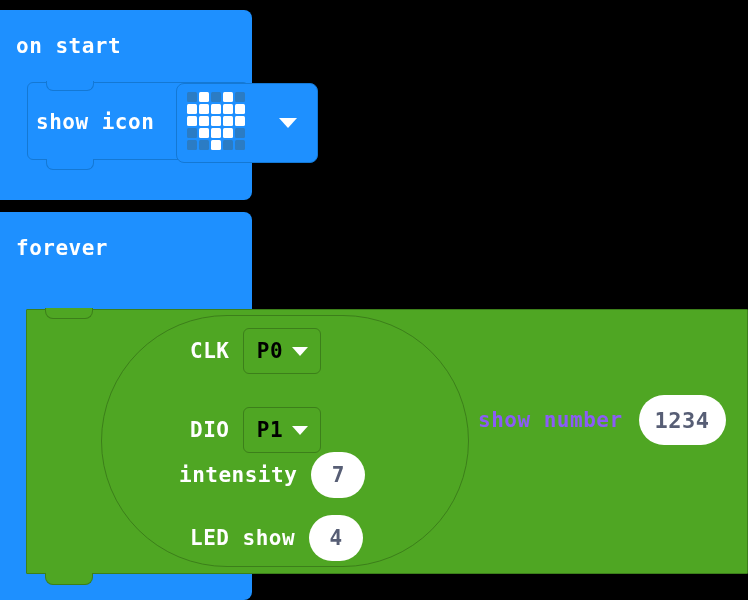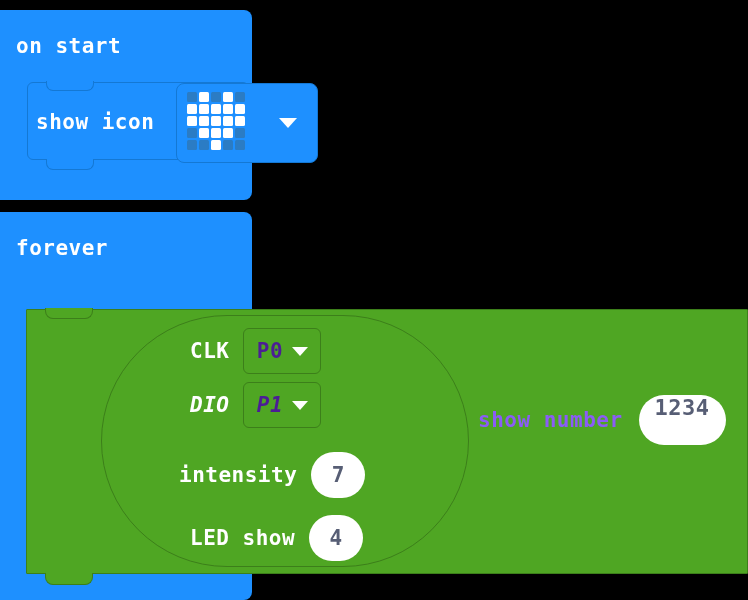--- a/index.html
+++ b/index.html
@@ -242,21 +242,21 @@
     border: 1.5px solid #3C7F1A;
     border-radius: 6px;
     box-sizing: border-box;
     display: flex;
     align-items: center;
     justify-content: center;
     padding: 0 12px;
     gap: 9px;
   }
   .dd-value {
-    color: #4c1d95;
+    color: #000000;
     font-family: "DejaVu Sans Mono", "Liberation Mono", monospace;
     font-size: 21px;
     font-weight: 700;
     letter-spacing: 0.5px;
     user-select: none;
   }
   .dd-caret {
     width: 0; height: 0;
     border-left: 8px solid transparent;
     border-right: 8px solid transparent;
@@ -303,21 +303,21 @@
     white-space: nowrap;
     user-select: none;
   }
   .shownum-field {
     margin-left: 16px;
     min-width: 86px;
     height: 50px;
     background: #ffffff;
     border-radius: 26px;
     display: flex;
-    align-items: flex-start;
+    align-items: center;
     justify-content: center;
     padding: 0 16px;
     box-sizing: border-box;
   }
   .shownum-field .num-val {
     color: #575E75;
     font-family: "DejaVu Sans Mono", "Liberation Mono", monospace;
     font-size: 22px;
     font-weight: 700;
     letter-spacing: 0.5px;
@@ -382,21 +382,21 @@
     <div class="reporter-pill"></div>
 
     <div class="arg-row" style="left:163px; top:18px;">
       <span class="arg-label">CLK</span>
       <div class="dd-field">
         <span class="dd-value">P0</span>
         <span class="dd-caret"></span>
       </div>
     </div>
 
-    <div class="arg-row" style="left:163px; top:72px;font-style:italic;">
+    <div class="arg-row" style="left:163px; top:97px;">
       <span class="arg-label">DIO</span>
       <div class="dd-field">
         <span class="dd-value">P1</span>
         <span class="dd-caret"></span>
       </div>
     </div>
 
     <div class="arg-row" style="left:152px; top:142px;">
       <span class="arg-label">intensity</span>
       <div class="num-field">

